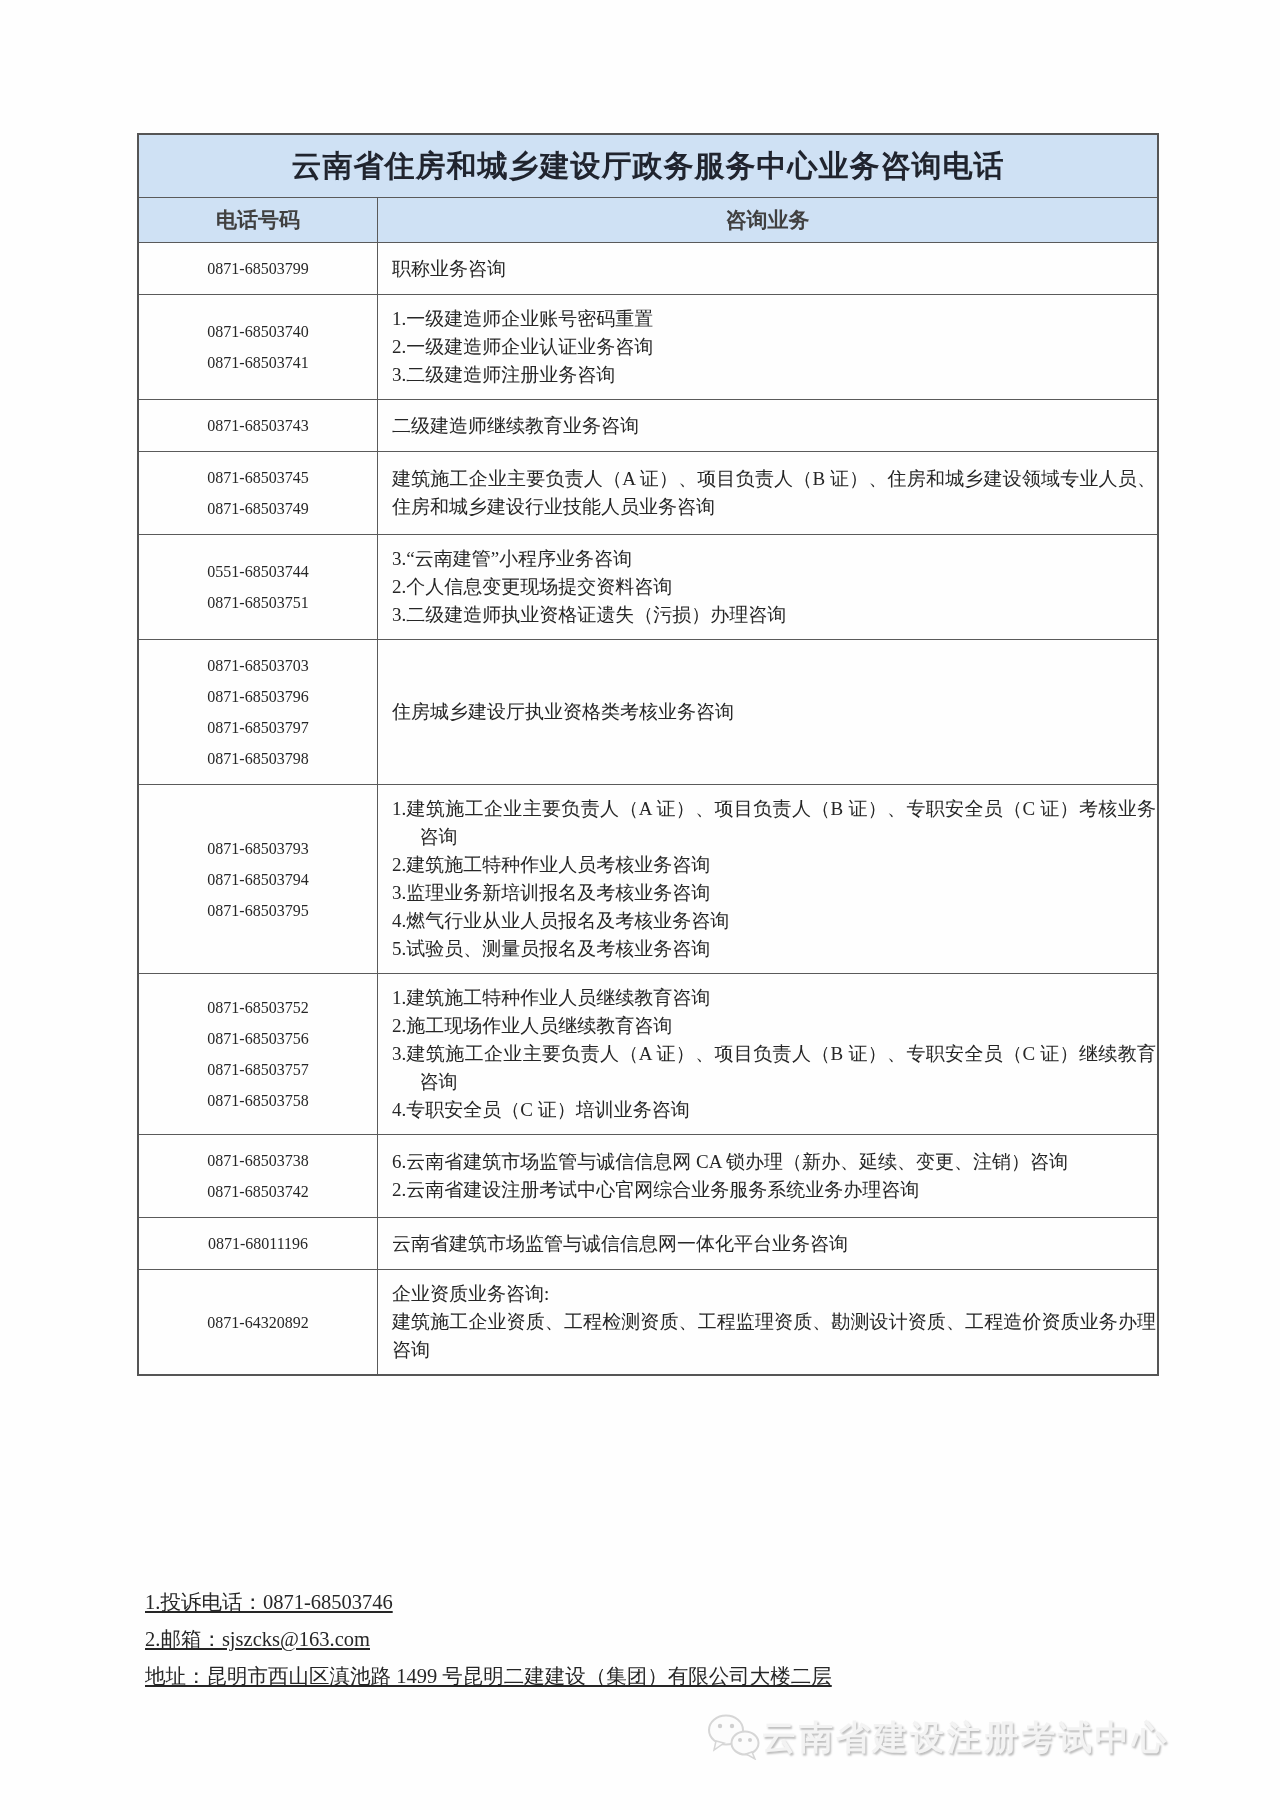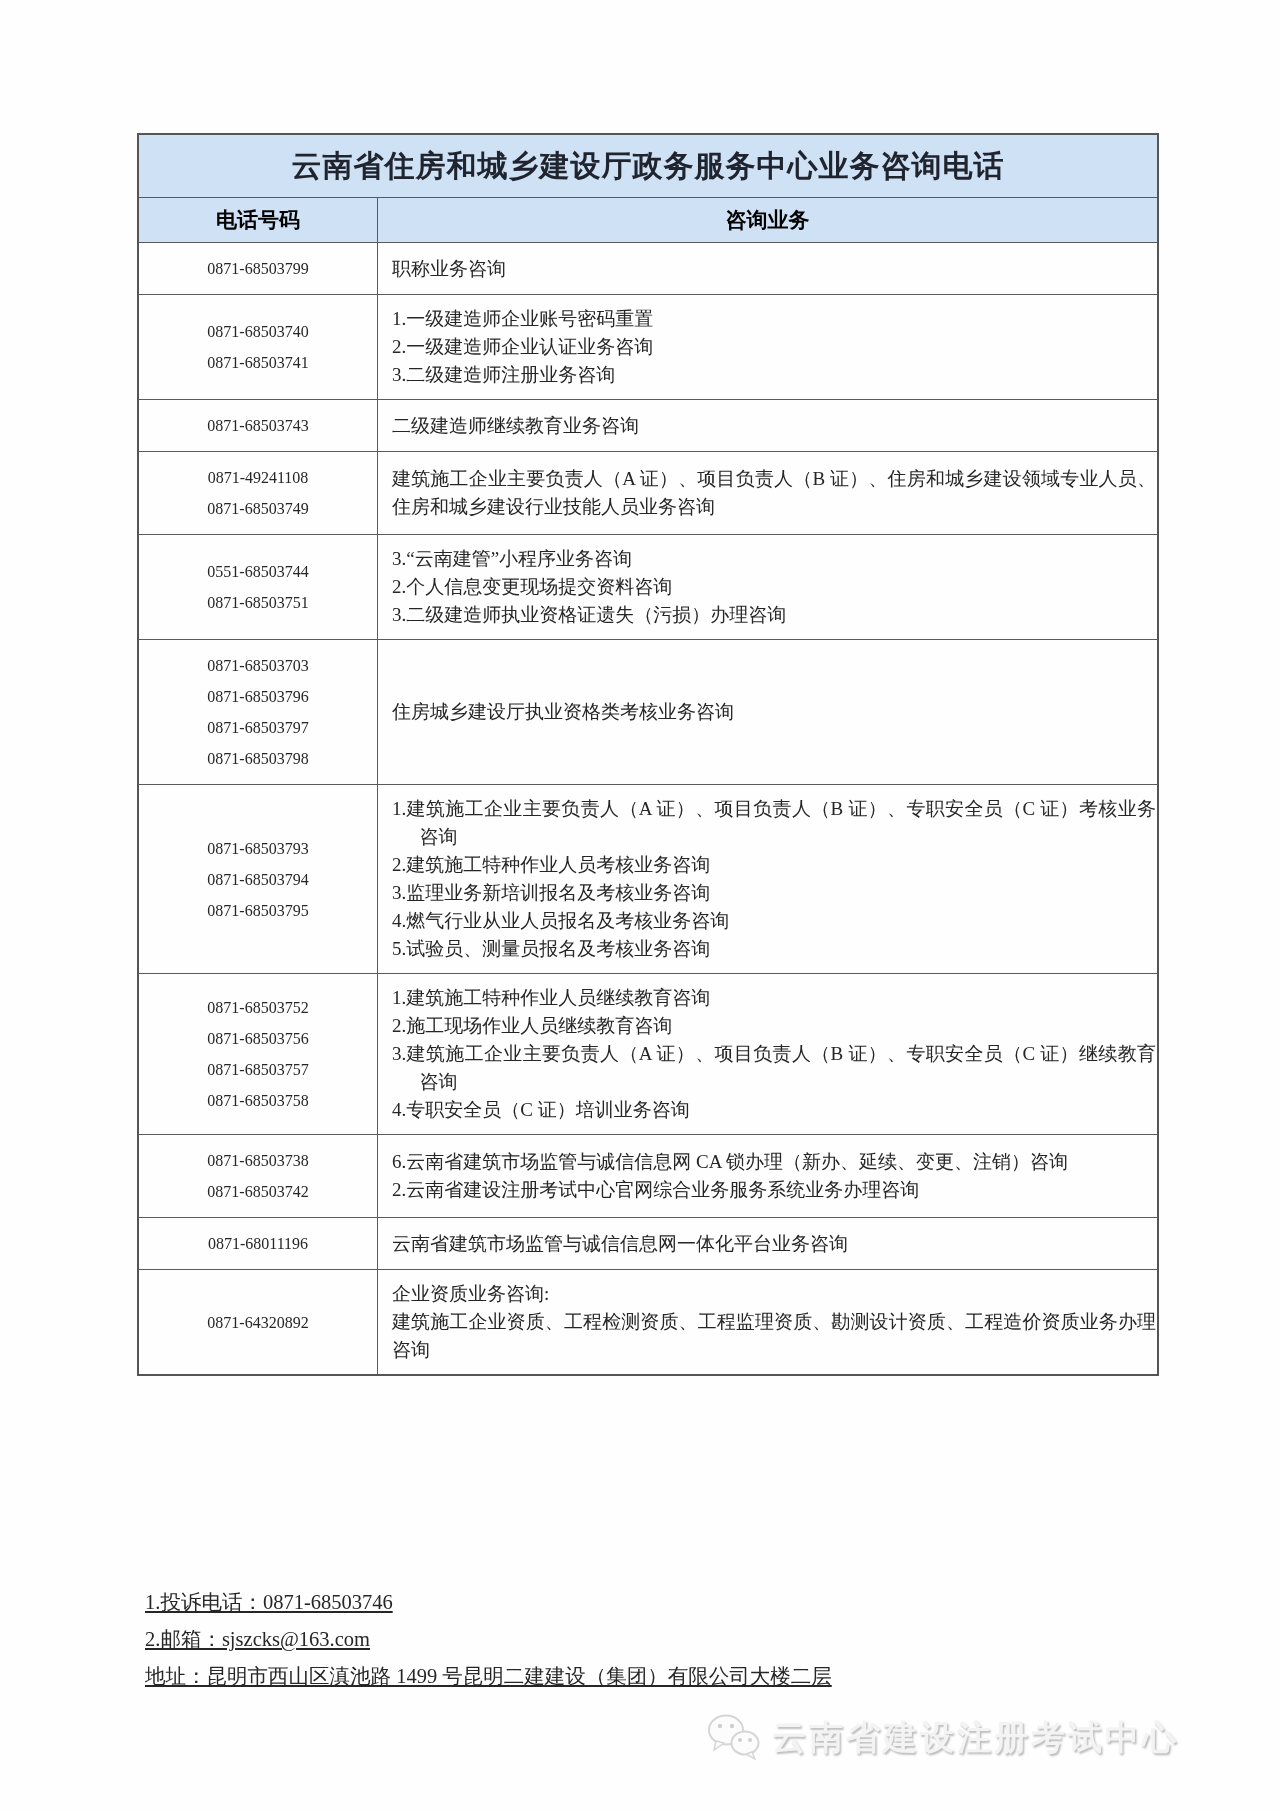--- a/index.html
+++ b/index.html
@@ -33,21 +33,21 @@
     color:#20242e;
     padding:2px 8px;
   }
   .col-head {
     background:#cfe1f4;
     height:42px;
     text-align:center;
     vertical-align:middle;
     font-size:21px;
     font-weight:700;
-    color:#000000;
+    color:#404040;
   }
   .phone-cell {
     width:226px;
     text-align:center;
     vertical-align:middle;
     padding:10px 6px;
   }
   .phone {
     font-size:16px;
     line-height:31px;
@@ -78,21 +78,21 @@
     font-size:20.5px;
     line-height:37px;
   }
 
   .watermark {
     position:absolute;
     left:706px;
     top:1712px;
     display:flex;
     align-items:center;
-    gap:10px;
+    gap:0;
   }
   .wm-text {
     font-size:34px;
     font-weight:700;
     letter-spacing:3px;
     color:#f3f3f3;
     text-shadow:1.5px 1.5px 2px #bdbdbd, -0.5px -0.5px 0 #ffffff;
     white-space:nowrap;
   }
 </style>
@@ -138,21 +138,21 @@
       <td class="phone-cell">
               <div class="phone">0871-68503743</div>
             </td>
       <td class="svc-cell">
               <div class="svc">二级建造师继续教育业务咨询</div>
             </td>
     </tr>
 
     <tr>
       <td class="phone-cell">
-              <div class="phone">0871-49241108</div>
+              <div class="phone">0871-68503745</div>
               <div class="phone">0871-68503749</div>
             </td>
       <td class="svc-cell">
               <div class="svc">建筑施工企业主要负责人（A 证）、项目负责人（B 证）、住房和城乡建设领域专业人员、住房和城乡建设行业技能人员业务咨询</div>
             </td>
     </tr>
 
     <tr>
       <td class="phone-cell">
               <div class="phone">0551-68503744</div>

